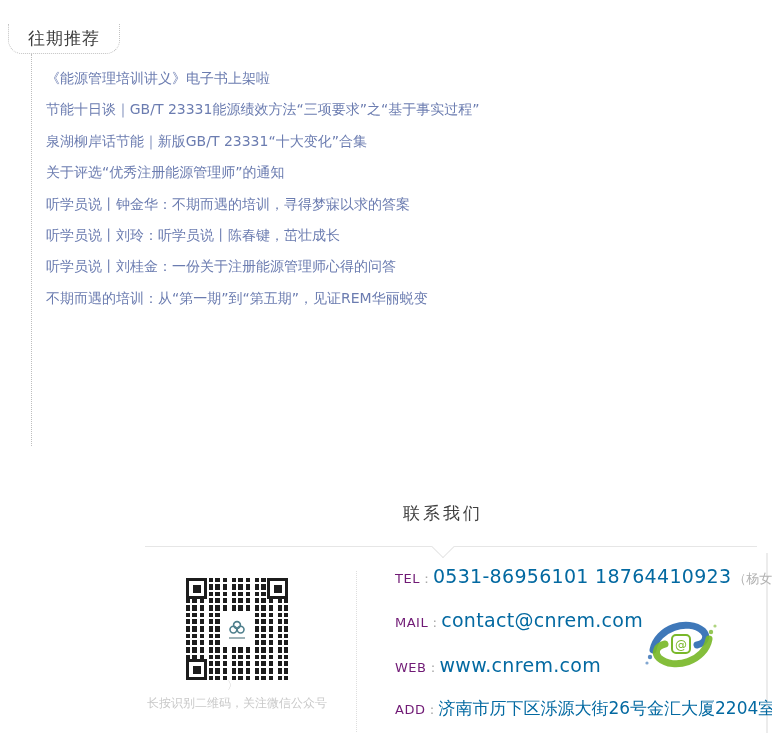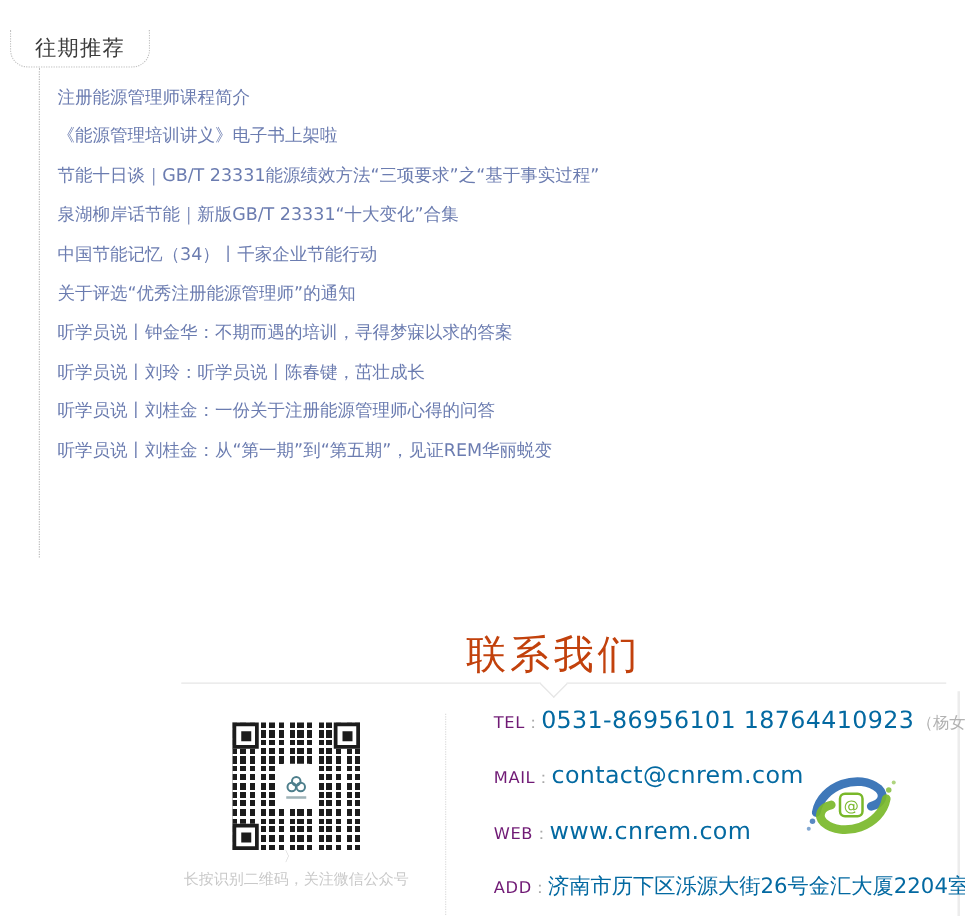--- a/index.html
+++ b/index.html
@@ -27,21 +27,21 @@
 
   .rec-list { position:absolute; left:46px; top:55px; width:700px; }
   .rec-item {
     display:block; font-size:14px; line-height:31.4px; color:#6b7cb0;
     text-decoration:none; white-space:nowrap; cursor:pointer;
   }
 
   
   .contact-title {
     position:absolute; left:333px; top:494px; width:220px; text-align:center;
-    font-size:32px; color:#c2410c; letter-spacing:3px;
+    font-size:17px; color:#404040; letter-spacing:3px;
   }
   .contact-hline {
     position:absolute; left:145px; top:538px; width:612px; height:0;
     border-top:1px solid #e6e6e6;
   }
   .contact-notch {
     position:absolute; left:435px; top:531px; width:16px; height:16px;
     background:#fff; transform:rotate(45deg);
     border-right:1px solid #e6e6e6; border-bottom:1px solid #e6e6e6;
   }
@@ -107,30 +107,28 @@
 <body>
 
 <div class="page">
 
   <div class="rec-tab">
     <span class="rec-tab-title">往期推荐</span>
   </div>
   <div class="rec-vline"></div>
 
   <div class="rec-list">
-    <a class="rec-item">注册能源管理师课程简介</a>
     <a class="rec-item">《能源管理培训讲义》电子书上架啦</a>
     <a class="rec-item">节能十日谈｜GB/T 23331能源绩效方法“三项要求”之“基于事实过程”</a>
     <a class="rec-item">泉湖柳岸话节能｜新版GB/T 23331“十大变化”合集</a>
-    <a class="rec-item">中国节能记忆（34）丨千家企业节能行动</a>
     <a class="rec-item">关于评选“优秀注册能源管理师”的通知</a>
     <a class="rec-item">听学员说丨钟金华：不期而遇的培训，寻得梦寐以求的答案</a>
     <a class="rec-item">听学员说丨刘玲：听学员说丨陈春键，茁壮成长</a>
     <a class="rec-item">听学员说丨刘桂金：一份关于注册能源管理师心得的问答</a>
-    <a class="rec-item">听学员说丨刘桂金：从“第一期”到“第五期”，见证REM华丽蜕变</a>
+    <a class="rec-item">不期而遇的培训：从“第一期”到“第五期”，见证REM华丽蜕变</a>
   </div>
 
   <div class="contact-title">联系我们</div>
   <div class="contact-hline"></div>
   <div class="contact-notch"></div>
 
   <div class="qr">
     <div class="qr-noise">
       <div class="qr-finder tl">
           <div class="dot"></div>

